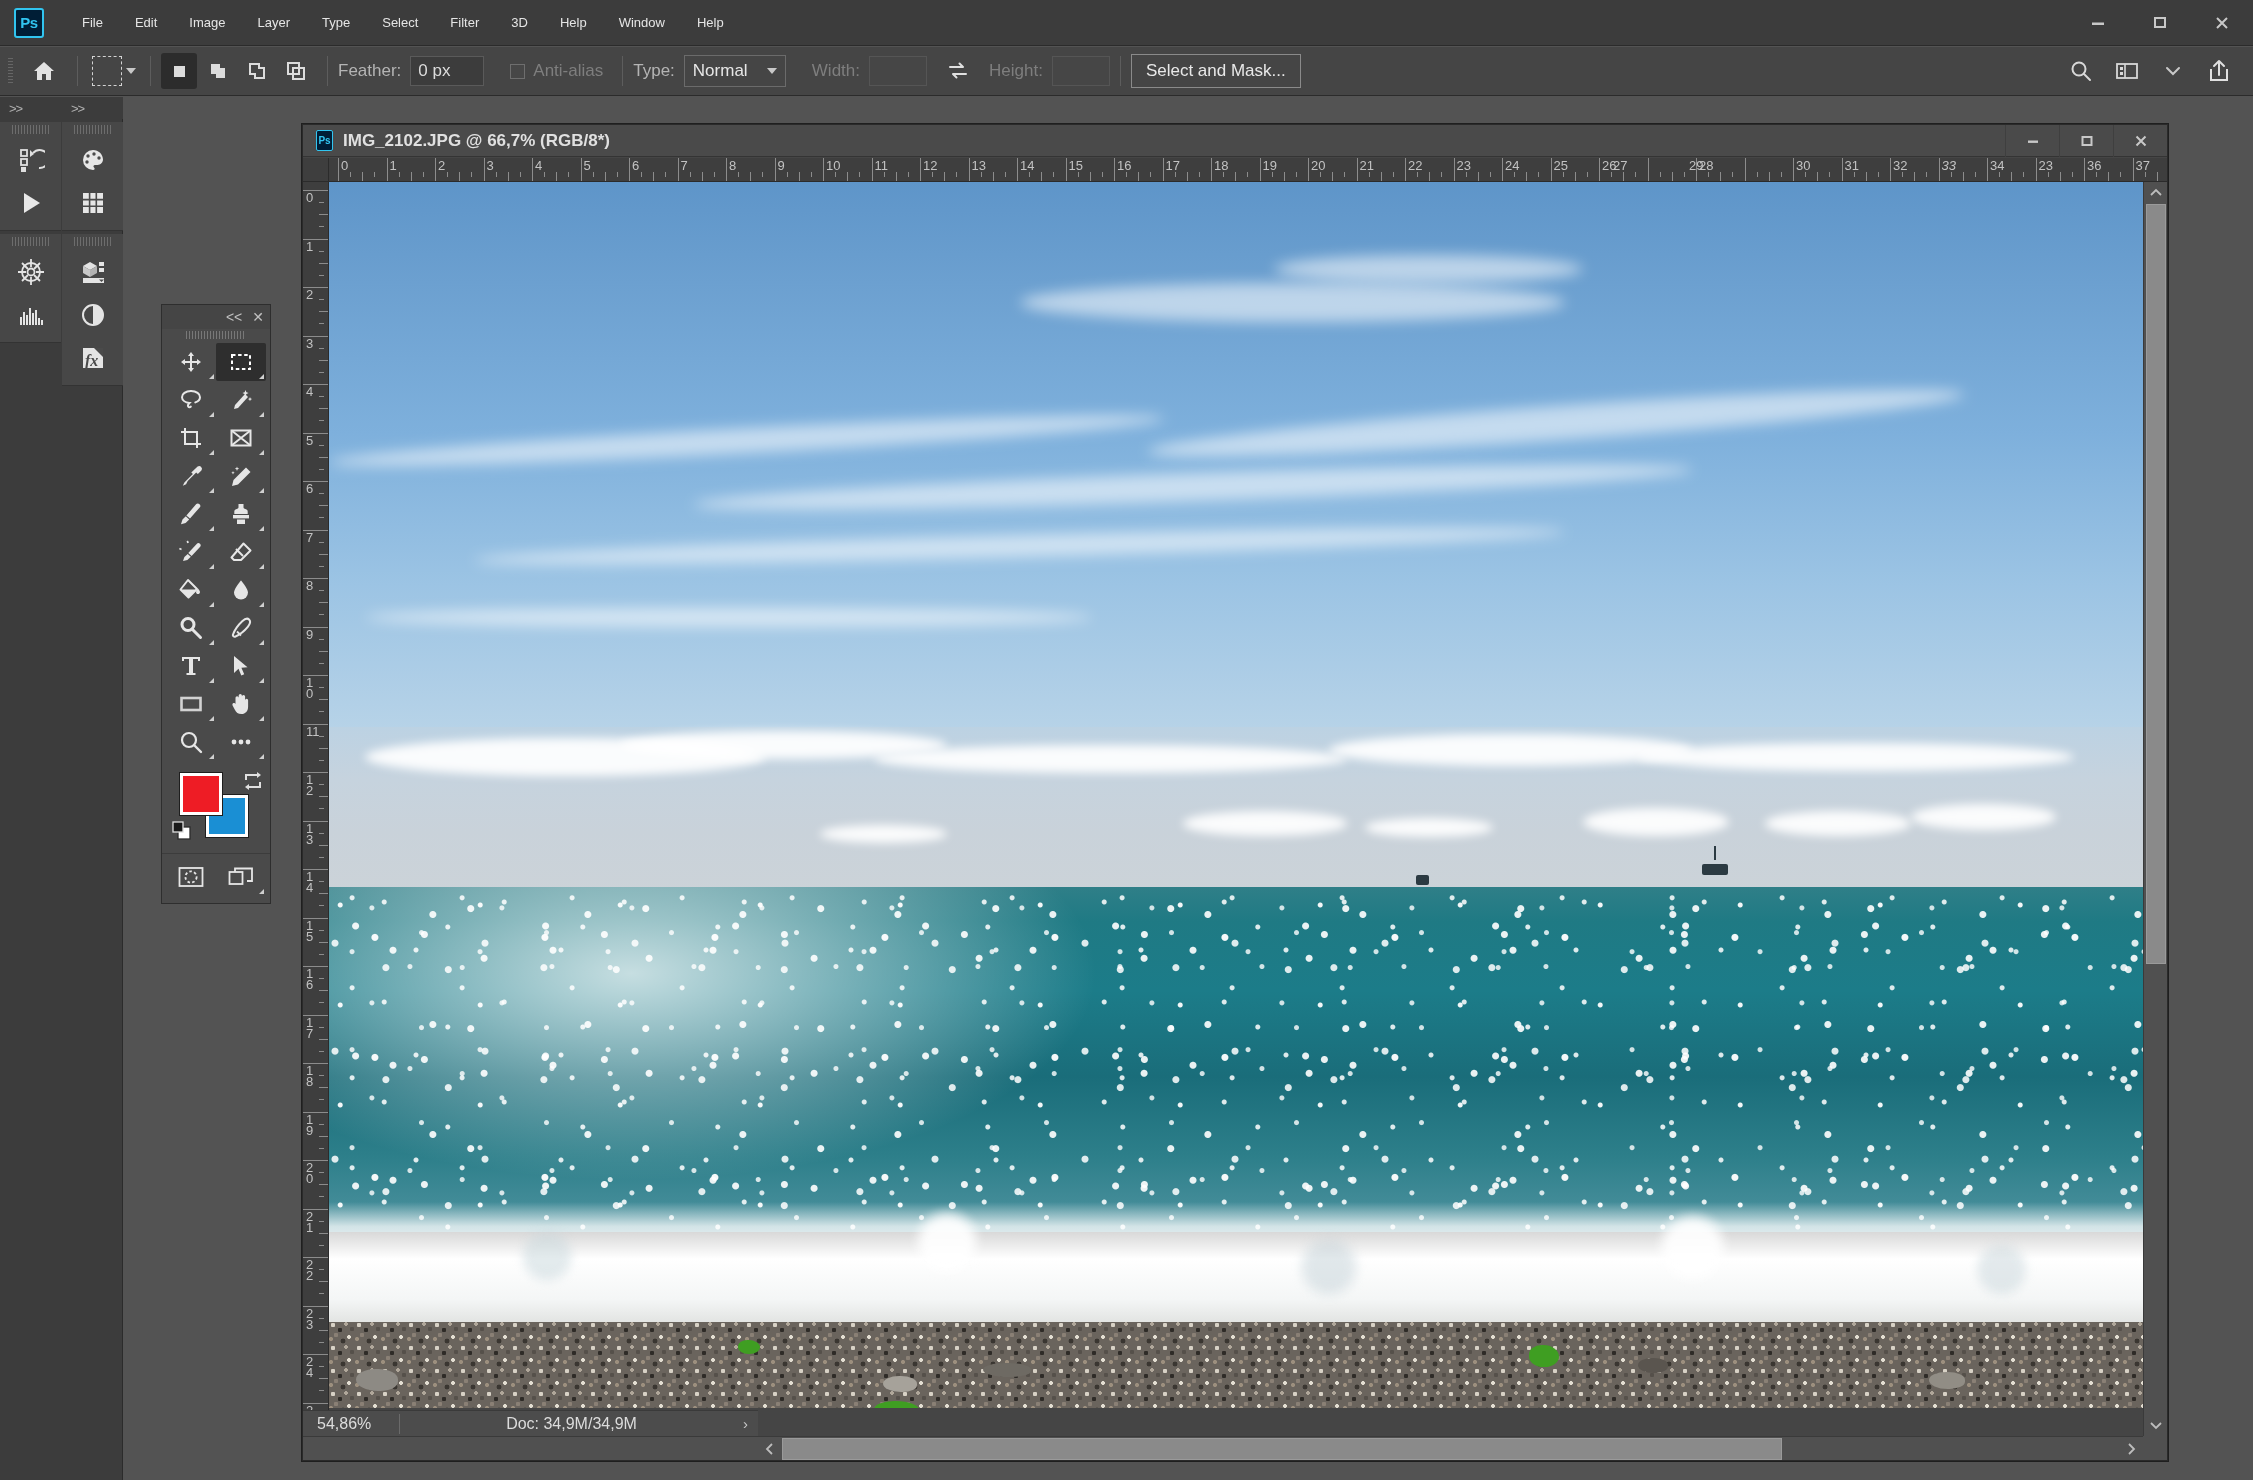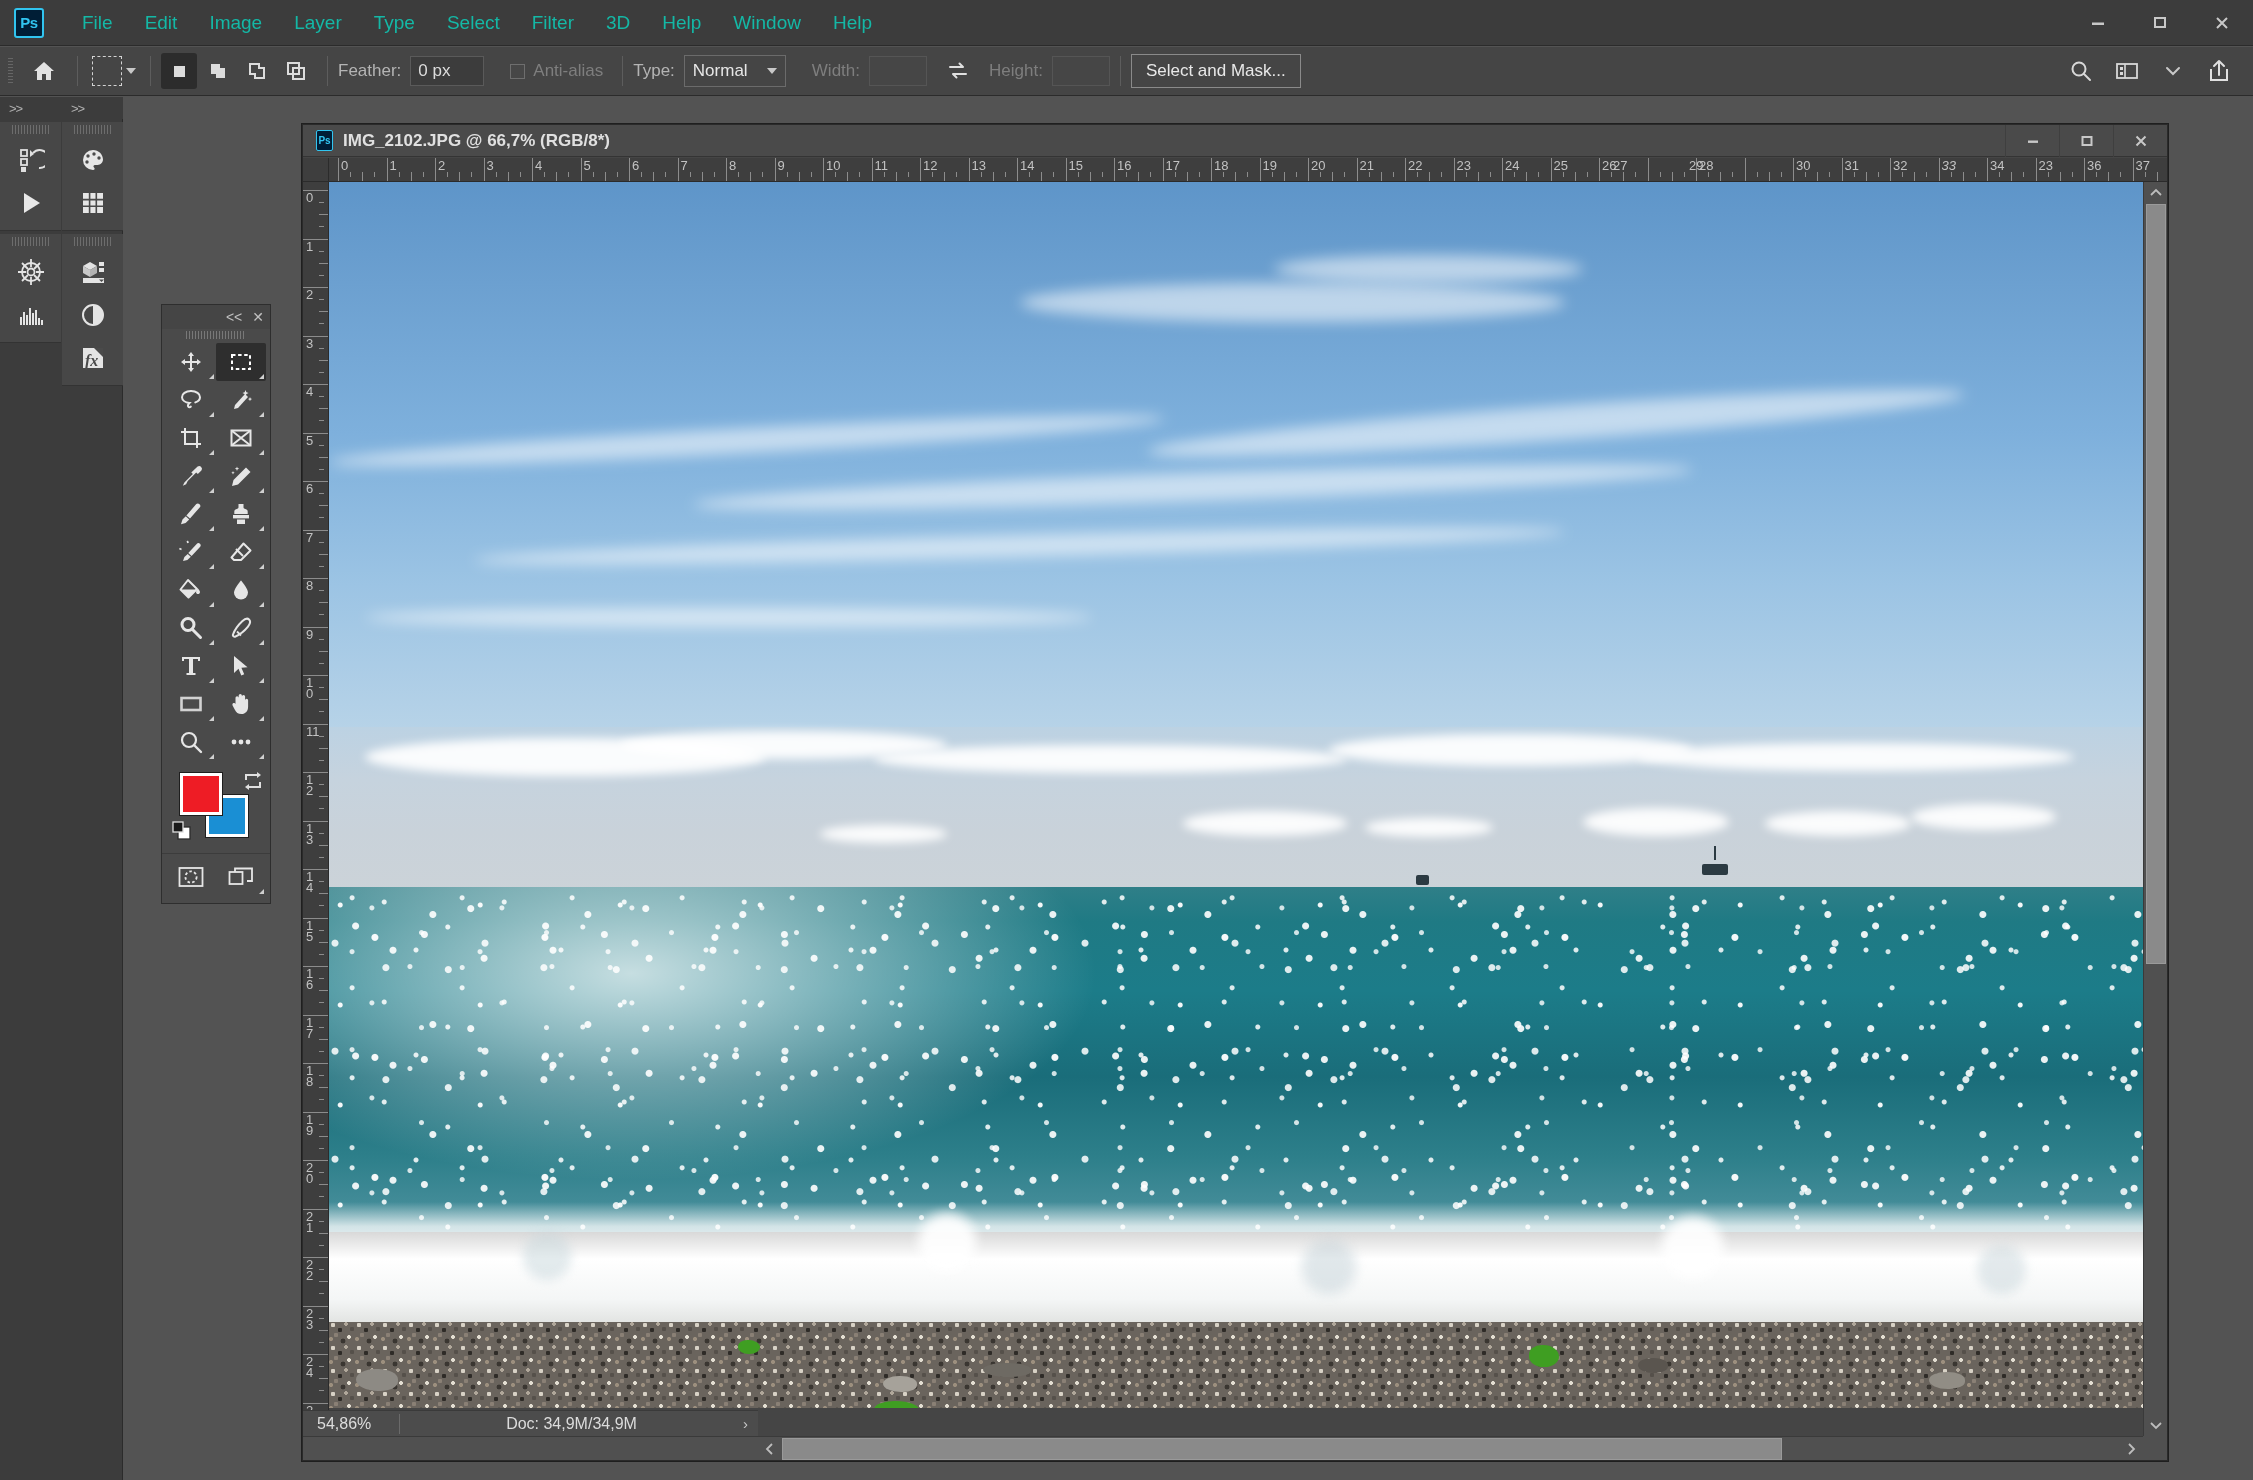--- a/index.html
+++ b/index.html
@@ -23,21 +23,21 @@
     background: #001e36;
     border: 2px solid #31c5f0;
     border-radius: 3px;
     color: #31c5f0;
     font-size: 15px; font-weight: bold;
     display: flex; align-items: center; justify-content: center;
     letter-spacing: -0.5px;
   }
   #menubar { display: flex; align-items: center; margin-left: 22px; height: 46px; }
   .menu-item {
-    color: #14b8a6; font-size: 19px; padding: 0 16px;
+    color: #e5e5e5; font-size: 13px; padding: 0 16px;
     height: 46px; line-height: 46px; cursor: default;
     white-space: nowrap;
   }
   #win-controls { position: absolute; right: 0; top: 0; display: flex; height: 46px; }
   .win-btn {
     width: 62px; height: 46px; display: flex; align-items: center; justify-content: center;
   }
 
   
   #optionsbar {

